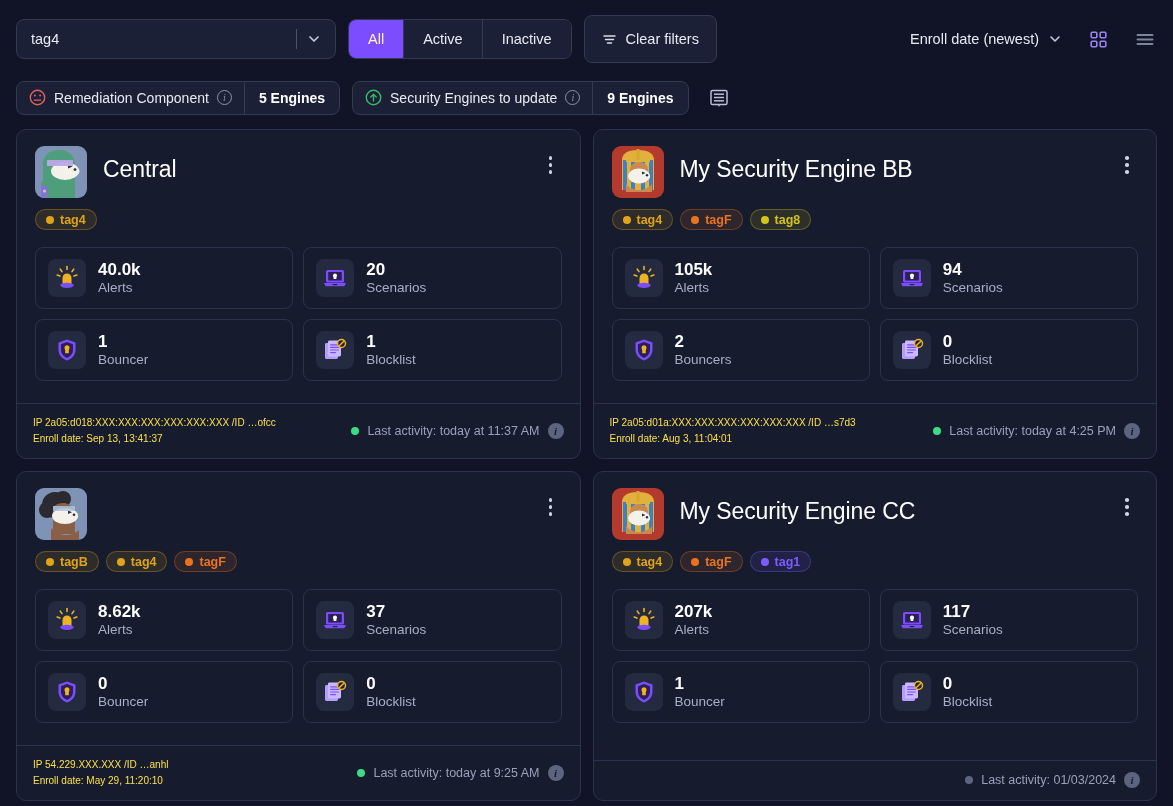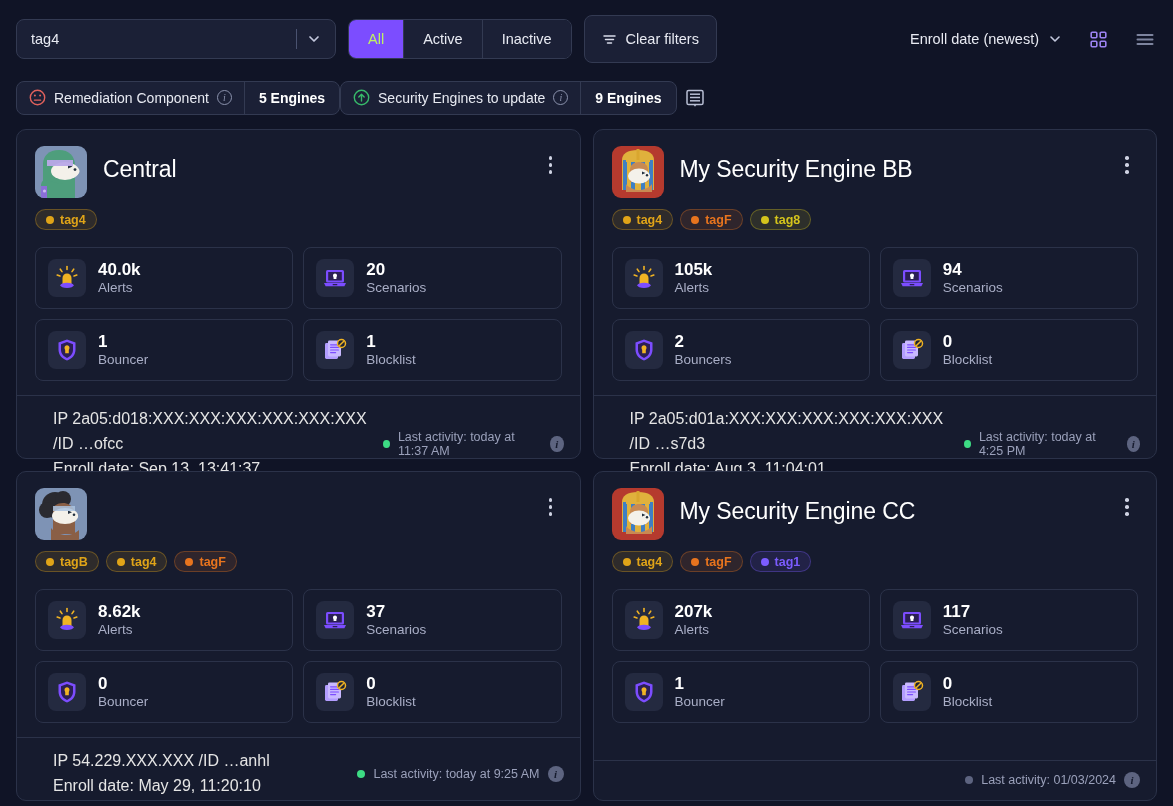--- a/index.html
+++ b/index.html
@@ -43,42 +43,42 @@
     border-radius: 8px; overflow: hidden;
     border: 1px solid #333a52;
   }
   .seg {
     display: flex; align-items: center; justify-content: center;
     padding: 0 19px; font-size: 14.5px;
     background: #1b2036; color: #e8eaf2;
     border-right: 1px solid #333a52; cursor: pointer;
   }
   .seg:last-child { border-right: 0; }
-  .seg.active { background: #7c4dff; color: #bef264; }
+  .seg.active { background: #7c4dff; color: #fef9c3; }
 
   .clear-btn {
     display: flex; align-items: center; gap: 9px;
     height: 48px; padding: 0 17px;
     background: #1b2036; border: 1px solid #333a52;
     border-radius: 8px; font-size: 14.5px; color: #e8eaf2;
     cursor: pointer;
   }
   .topbar-right {
     margin-left: auto; display: flex; align-items: center; gap: 27px;
     padding-right: 2px;
   }
   .sort-sel {
     display: flex; align-items: center; gap: 9px;
     font-size: 14.5px; color: #e8eaf2; cursor: pointer;
   }
   .viewicon { cursor: pointer; display: flex; }
 
   
   .pillbar {
-    display: flex; align-items: center; 
+    display: flex; align-items: center; gap: 12px;
     padding: 15px 16px 0 16px;
     height: 56px;
   }
   .pillgroup {
     display: flex; height: 34px;
     border: 1px solid #333a52; border-radius: 8px;
     background: #1b2036; overflow: hidden;
   }
   .pill-left {
     display: flex; align-items: center; gap: 8px;
@@ -157,21 +157,21 @@
   }
   .stat-num { font-size: 17px; font-weight: bold; color: #fff; line-height: 1.15; }
   .stat-lbl { font-size: 13.5px; color: #a9aec6; line-height: 1.2; }
 
   .card-foot {
     border-top: 1px solid #2b3249;
     display: flex; align-items: center;
     padding: 11px 16px 12px 16px;
     margin-top: 14px;
   }
-  .foot-left { font-size: 16px; color: #e5e5e5; line-height: 1.55; margin-left: 20px; }
+  .foot-left { font-size: 10px; color: #fde047; line-height: 1.55; }
   .foot-right {
     margin-left: auto; display: flex; align-items: center; gap: 8px;
   }
   .act-dot { width: 8px; height: 8px; border-radius: 50%; }
   .act-txt { font-size: 12.5px; color: #9aa0ba; }
   .info-solid {
     width: 16px; height: 16px; border-radius: 50%;
     background: #5d6480; color: #161b2e;
     font-size: 11px; font-weight: bold; font-style: italic;
     display: flex; align-items: center; justify-content: center;

